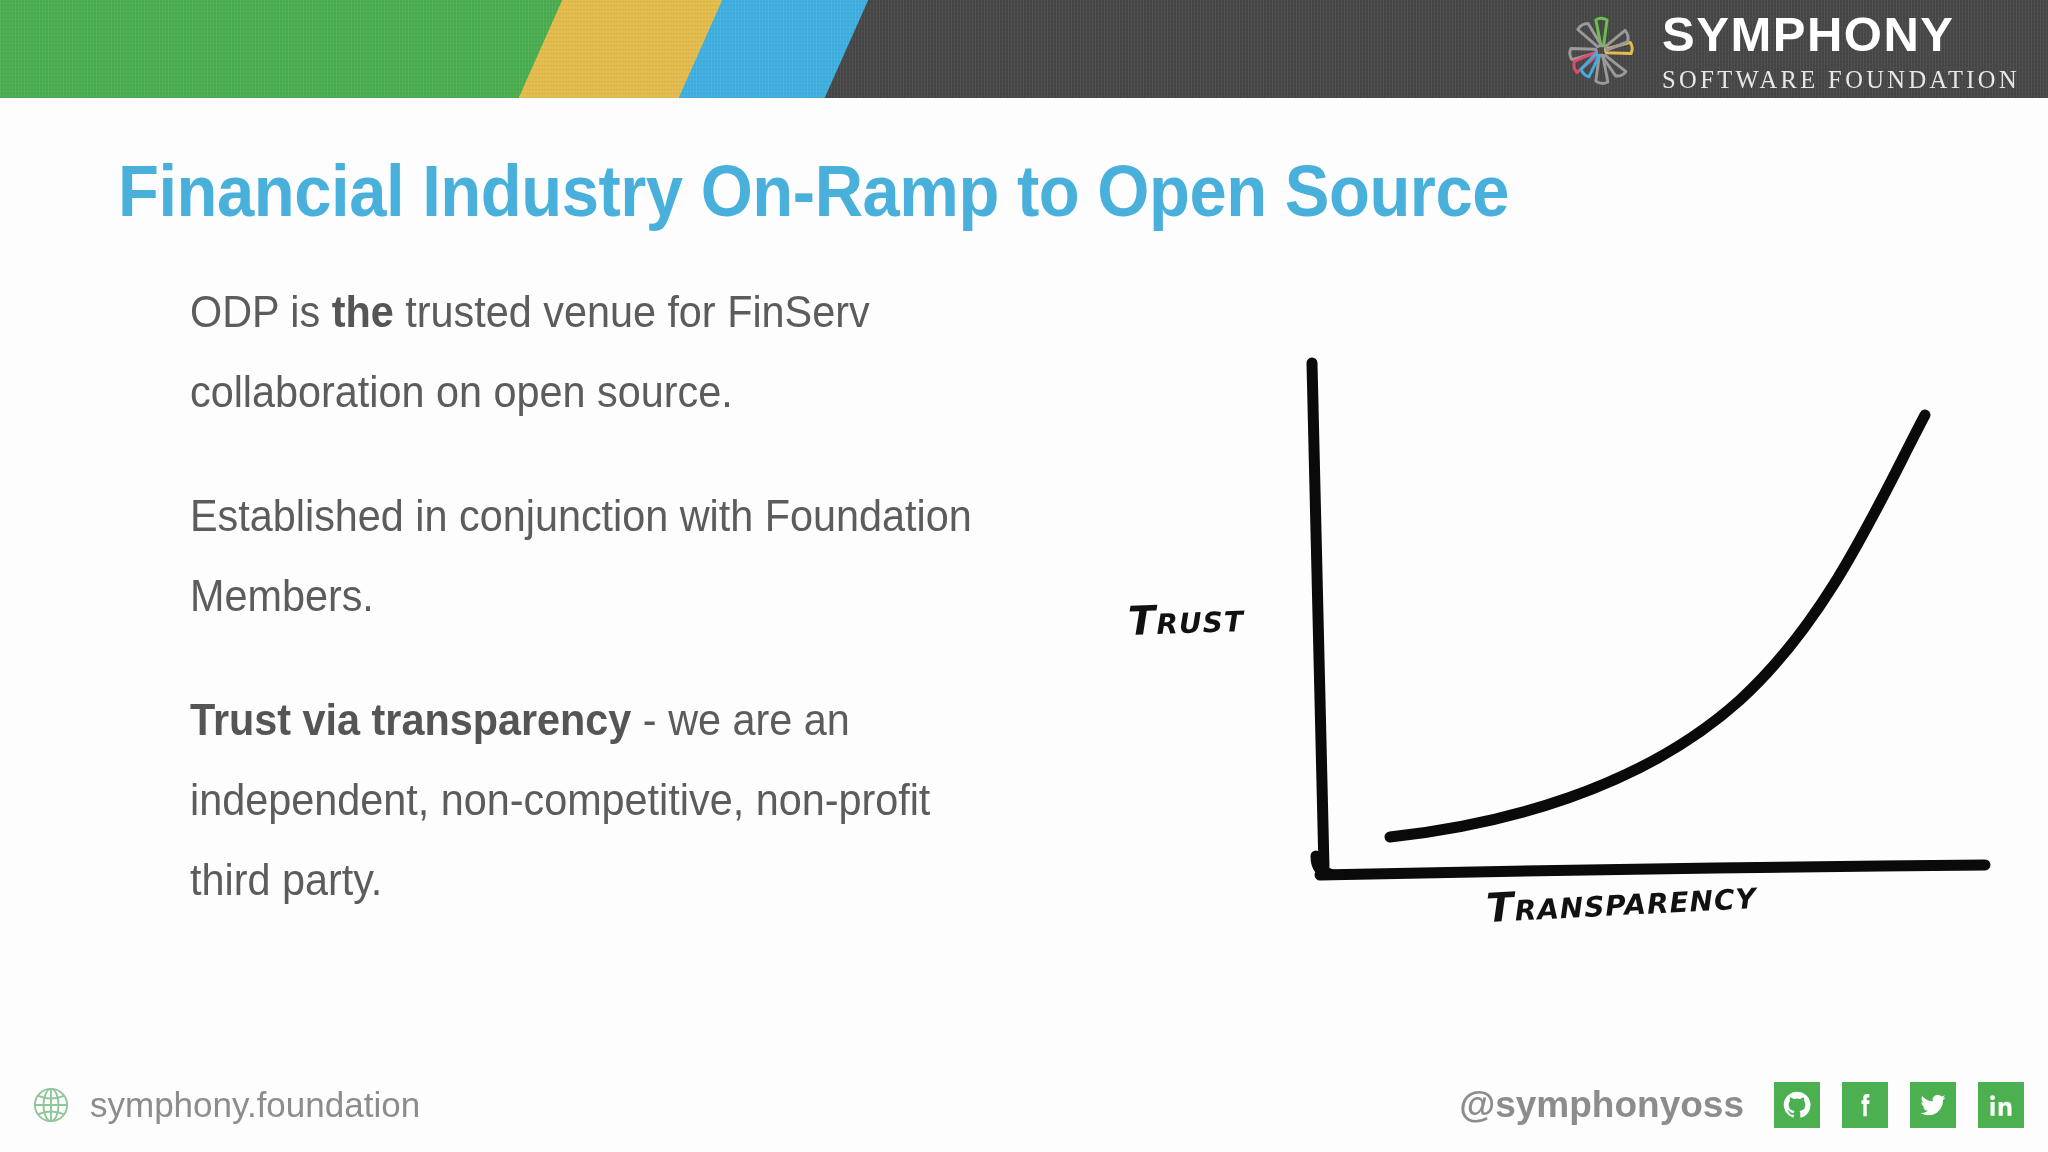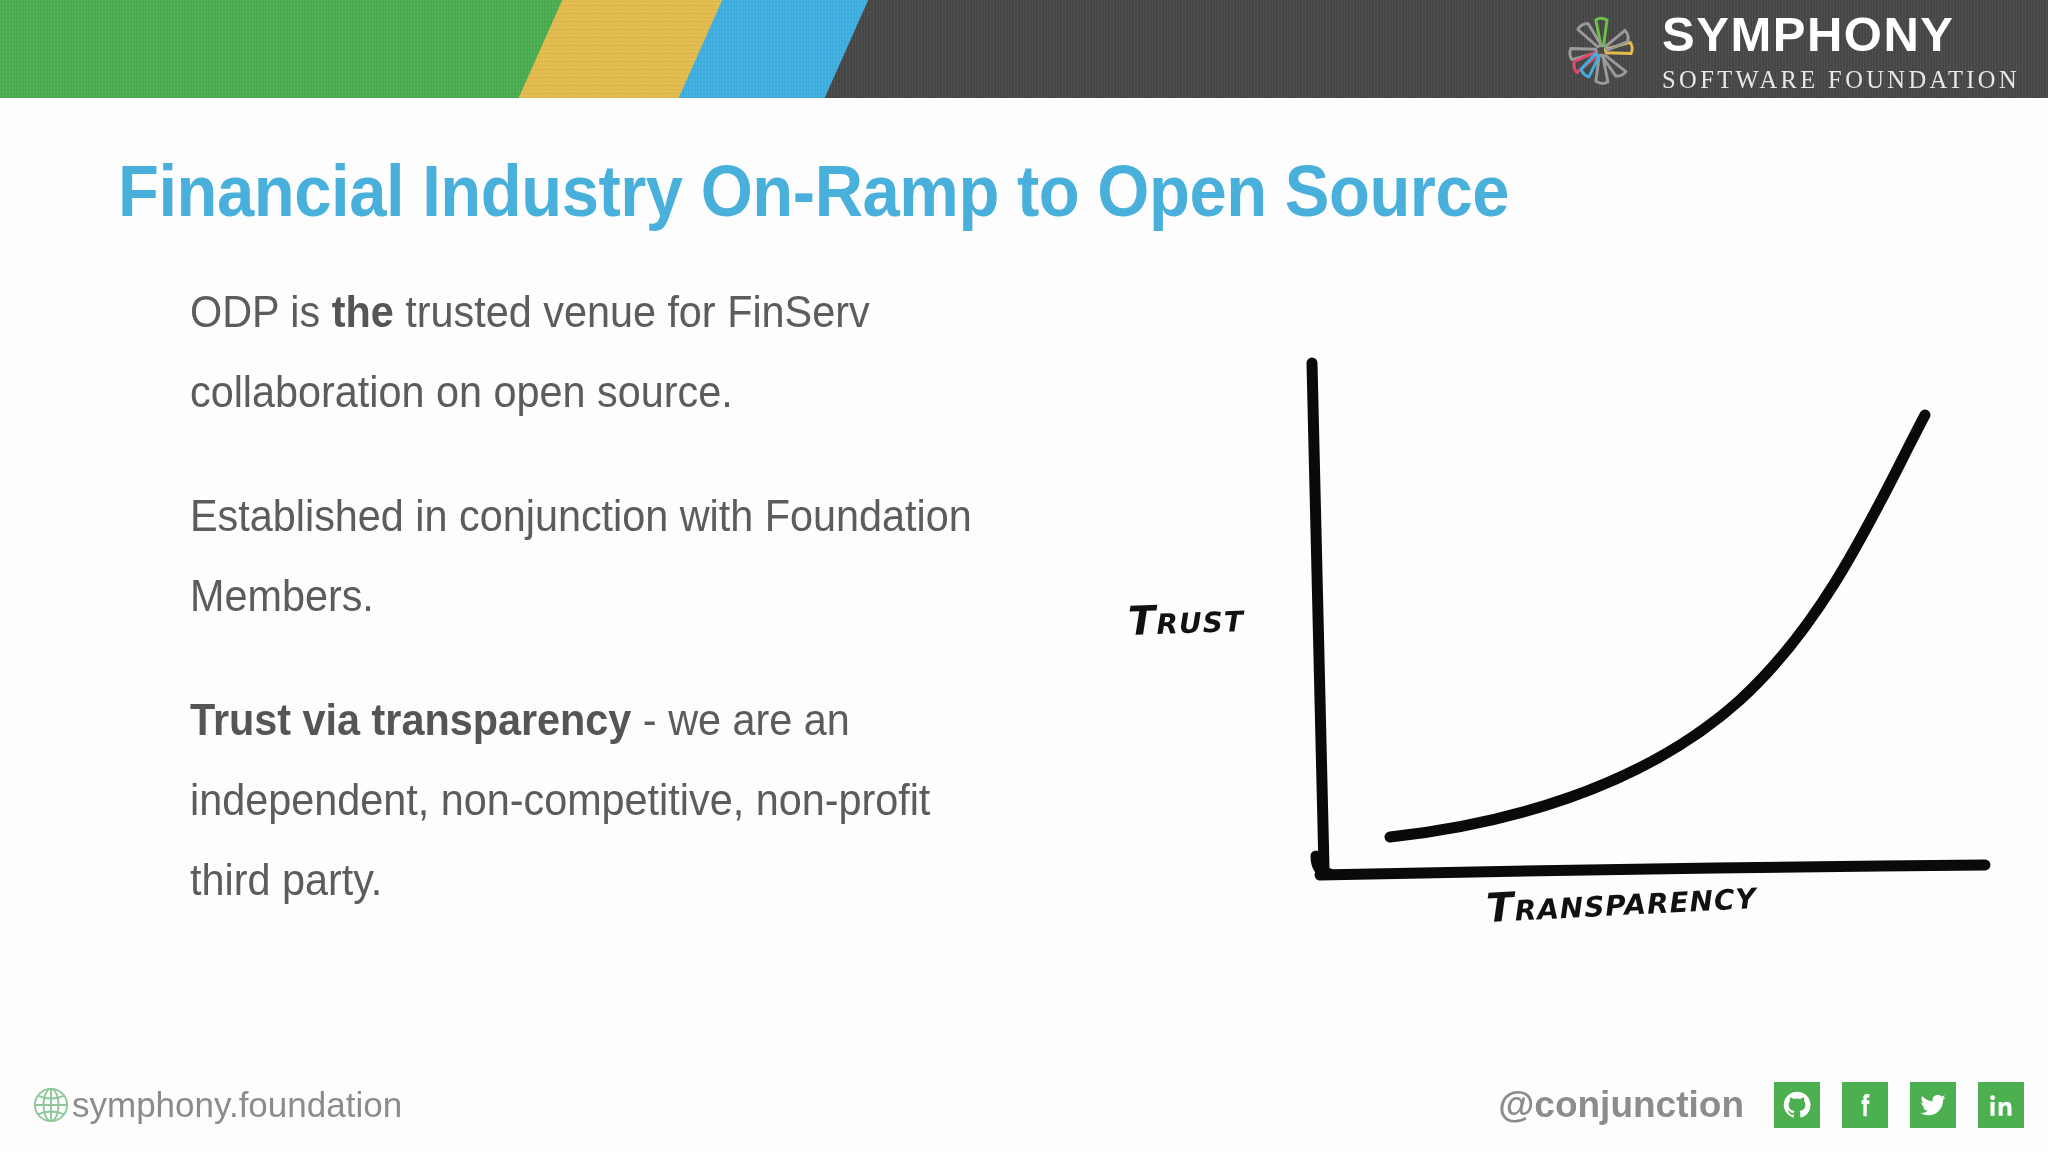--- a/index.html
+++ b/index.html
@@ -138,20 +138,21 @@
     transform: rotate(-3deg);
   }
 
   
   .footer-left {
     position: absolute;
     left: 30px;
     bottom: 26px;
     display: flex;
     align-items: center;
+    gap: 18px;
   }
   .globe-icon { width: 42px; height: 42px; display: block; }
   .footer-site {
     color: #8c8c8c;
     font-size: 35px;
     font-family: "Liberation Sans", sans-serif;
   }
   .footer-right {
     position: absolute;
     right: 24px;
@@ -240,21 +241,21 @@
         <line x1="2.8" y1="12" x2="21.2" y2="12"></line>
         <line x1="12" y1="2.8" x2="12" y2="21.2"></line>
         <path d="M4.4 6.6 Q12 10 19.6 6.6"></path>
         <path d="M4.4 17.4 Q12 14 19.6 17.4"></path>
       </g>
     </svg>
     <span class="footer-site">symphony.foundation</span>
   </div>
 
   <div class="footer-right">
-    <span class="footer-handle">@conjunction</span>
+    <span class="footer-handle">@symphonyoss</span>
 
     <span class="social">
       <svg viewBox="0 0 24 24">
         <path d="M12 1.5A10.5 10.5 0 0 0 8.68 22c.52.1.71-.23.71-.5v-1.9c-2.9.64-3.52-1.25-3.52-1.25-.48-1.2-1.16-1.53-1.16-1.53-.95-.65.07-.64.07-.64 1.05.08 1.6 1.08 1.6 1.08.93 1.6 2.45 1.14 3.05.87.1-.68.37-1.14.66-1.4-2.31-.26-4.74-1.16-4.74-5.14 0-1.14.4-2.06 1.07-2.79-.1-.27-.46-1.33.1-2.77 0 0 .88-.28 2.88 1.07a9.9 9.9 0 0 1 5.24 0c2-1.35 2.88-1.07 2.88-1.07.56 1.44.21 2.5.1 2.77.67.73 1.07 1.65 1.07 2.79 0 3.99-2.43 4.87-4.75 5.13.38.33.71.96.71 1.94v2.88c0 .28.19.61.72.5A10.5 10.5 0 0 0 12 1.5z"></path>
       </svg>
     </span>
 
     <span class="social">
       <svg viewBox="0 0 24 24">
         <path d="M15.6 8.2h-2.2V6.7c0-.6.4-.8.7-.8h1.4V3.2h-2c-2.3 0-2.8 1.7-2.8 2.8v2.2H9.2v2.9h1.5V21h2.7v-9.9h2l.2-2.9z"></path>

